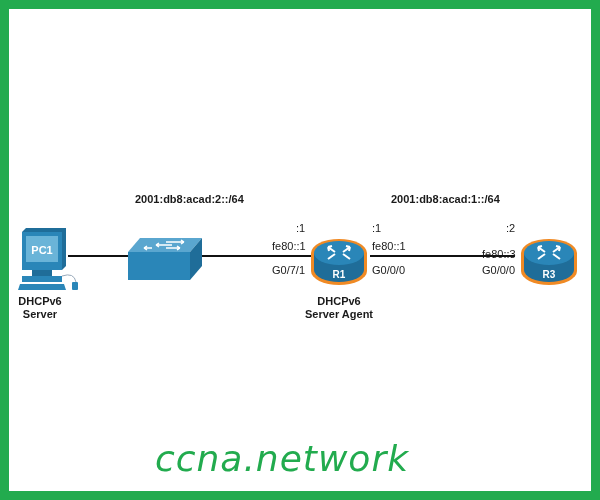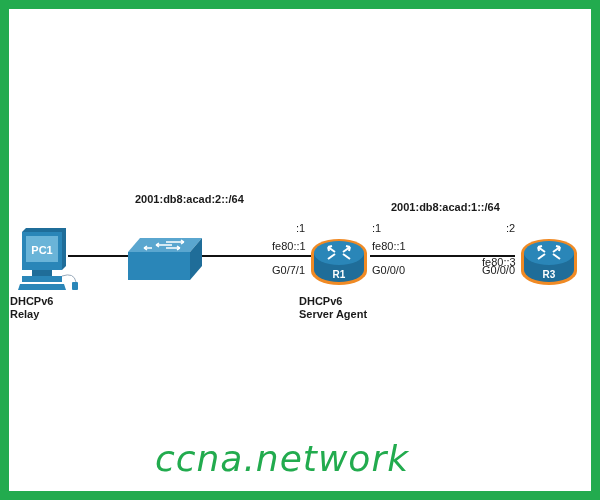--- a/index.html
+++ b/index.html
@@ -1,50 +1,50 @@
 <!DOCTYPE html>
 <html><head>
 <meta charset="utf-8">
 <style>
   html, body { margin:0; padding:0; }
   body { width:600px; height:500px; position:relative; overflow:hidden; background:#ffffff; font-family:"Liberation Sans", sans-serif; }
   .frame { position:absolute; left:0; top:0; width:600px; height:500px; box-sizing:border-box; border:9px solid #22ab4e; }
   .lbl { position:absolute; font-size:11px; color:#1a1a1a; white-space:nowrap; }
   .bold { font-weight:bold; }
-  .dev-label { position:absolute; font-size:11px; font-weight:bold; color:#1a1a1a; text-align:left; line-height:13px; }
+  .dev-label { position:absolute; font-size:11px; font-weight:bold; color:#1a1a1a; text-align:center; line-height:13px; }
   .link { position:absolute; height:2px; background:#111; }
   svg { position:absolute; overflow:visible; }
   .brand { position:absolute; left:0; width:564px; top:438px; text-align:center; font-family:"DejaVu Sans", sans-serif; font-size:36px; color:#22ab4e; font-style:italic; font-weight:normal; letter-spacing:1px; }
 </style>
 </head>
 <body>
 
 <div class="frame"></div>
 
 <div class="lbl bold" style="left:135px; top:193px;">2001:db8:acad:2::/64</div>
-<div class="lbl bold" style="left:391px; top:193px;margin-top:8px;">2001:db8:acad:1::/64</div>
+<div class="lbl bold" style="left:391px; top:193px;">2001:db8:acad:1::/64</div>
 
 <div class="link" style="left:68px; top:255px; width:62px;"></div>
 <div class="link" style="left:200px; top:255px; width:112px;"></div>
 <div class="link" style="left:370px; top:255px; width:145px;"></div>
 
 <svg style="left:18px; top:226px;" width="62" height="72" viewBox="0 0 62 72">
   <path d="M4 6 L8 2 L48 2 L48 40 L44 44 L4 44 Z" fill="#1f6d99"></path>
   <rect x="4" y="6" width="40" height="38" fill="#2a86b8"></rect>
   <rect x="8" y="10" width="32" height="26" fill="#6ab4d8"></rect>
   <rect x="14" y="44" width="20" height="6" fill="#1f6d99"></rect>
   <rect x="4" y="50" width="40" height="6" fill="#2a86b8"></rect>
   <path d="M2 58 L46 58 L48 64 L0 64 Z" fill="#2a86b8"></path>
   <path d="M44 50 Q56 46 58 56" stroke="#9ab" fill="none" stroke-width="1"></path>
   <rect x="54" y="56" width="6" height="8" rx="1" fill="#2a86b8"></rect>
   <text x="24" y="28" font-size="11" font-weight="bold" fill="#ffffff" text-anchor="middle" font-family="Liberation Sans, sans-serif">PC1</text>
 </svg>
 <div class="dev-label" style="left:10px; top:295px; width:60px;">
   <div>DHCPv6</div>
-  <div>Relay</div>
+  <div>Server</div>
 </div>
 
 <svg style="left:126px; top:236px;" width="78" height="46" viewBox="0 0 78 46">
   <path d="M14 2 L76 2 L64 16 L2 16 Z" fill="#5aa6cf"></path>
   <path d="M2 16 L64 16 L64 44 L2 44 Z" fill="#2a86b8"></path>
   <path d="M64 16 L76 2 L76 30 L64 44 Z" fill="#1f6d99"></path>
   <path d="M26 12 L18 12 M18 12 L21 10 M18 12 L21 14" stroke="#fff" stroke-width="1.5" fill="none"></path>
   <path d="M40 6 L58 6 M58 6 L55 4 M58 6 L55 8" stroke="#fff" stroke-width="1.5" fill="none"></path>
   <path d="M30 9 L46 9 M30 9 L33 7 M30 9 L33 11" stroke="#fff" stroke-width="1.5" fill="none"></path>
   <path d="M40 12 L54 12 M54 12 L51 10 M54 12 L51 14" stroke="#fff" stroke-width="1.5" fill="none"></path>
@@ -65,21 +65,21 @@
   <path d="M42 12 L35 17 M42 12 L41 16 M42 12 L38 11" stroke="#fff" stroke-width="2" fill="none"></path>
   <path d="M20 24 L27 19 M42 24 L35 19" stroke="#fff" stroke-width="2" fill="none"></path>
   <text x="31" y="43" font-size="10" font-weight="bold" fill="#ffffff" text-anchor="middle" font-family="Liberation Sans, sans-serif">R1</text>
 </svg>
 <div class="dev-label" style="left:299px; top:295px; width:80px;">
   <div>DHCPv6</div>
   <div>Server Agent</div>
 </div>
 
 <div class="lbl" style="left:506px; top:222px;">:2</div>
-<div class="lbl" style="left:482px; top:256px;">fe80::3</div>
+<div class="lbl" style="left:482px; top:248px;">fe80::3</div>
 <div class="lbl" style="left:482px; top:264px;">G0/0/0</div>
 <svg style="left:518px; top:235px;" width="62" height="54" viewBox="0 0 62 54">
   <path d="M3 18 L3 36 A28 14 0 0 0 59 36 L59 18" fill="#f08a24"></path>
   <ellipse cx="31" cy="18" rx="28" ry="14" fill="#f08a24"></ellipse>
   <path d="M6 18 L6 35 A25 12 0 0 0 56 35 L56 18" fill="#1f6d99"></path>
   <ellipse cx="31" cy="18" rx="25" ry="12" fill="#2a86b8"></ellipse>
   <path d="M20 12 L27 17 M20 12 L21 16 M20 12 L24 11" stroke="#fff" stroke-width="2" fill="none"></path>
   <path d="M42 12 L35 17 M42 12 L41 16 M42 12 L38 11" stroke="#fff" stroke-width="2" fill="none"></path>
   <path d="M20 24 L27 19 M42 24 L35 19" stroke="#fff" stroke-width="2" fill="none"></path>
   <text x="31" y="43" font-size="10" font-weight="bold" fill="#ffffff" text-anchor="middle" font-family="Liberation Sans, sans-serif">R3</text>

